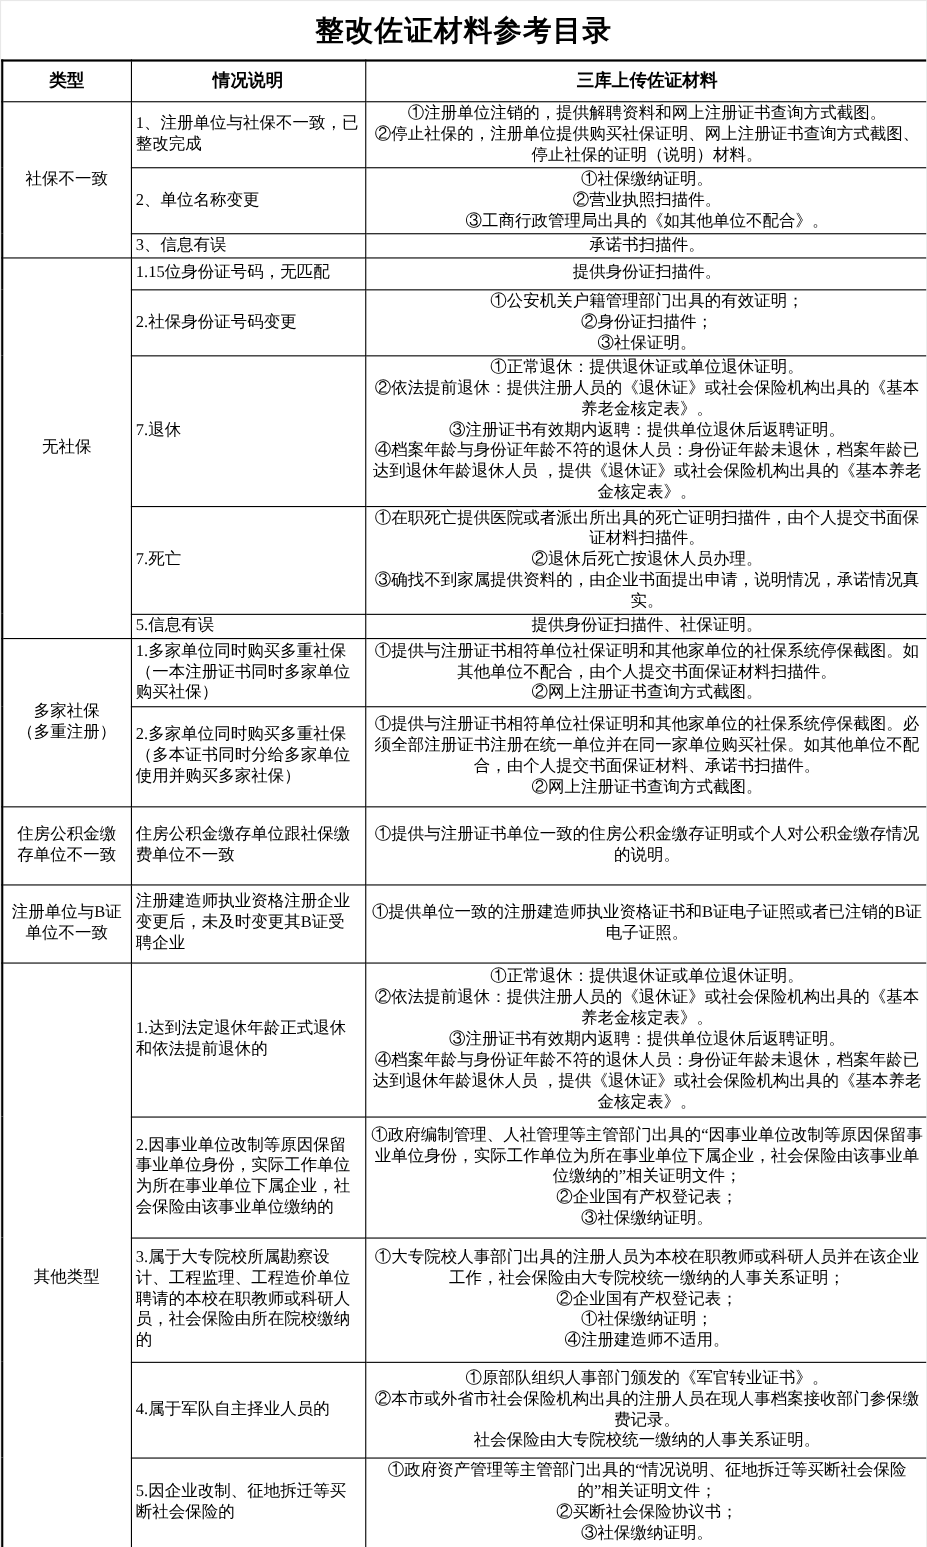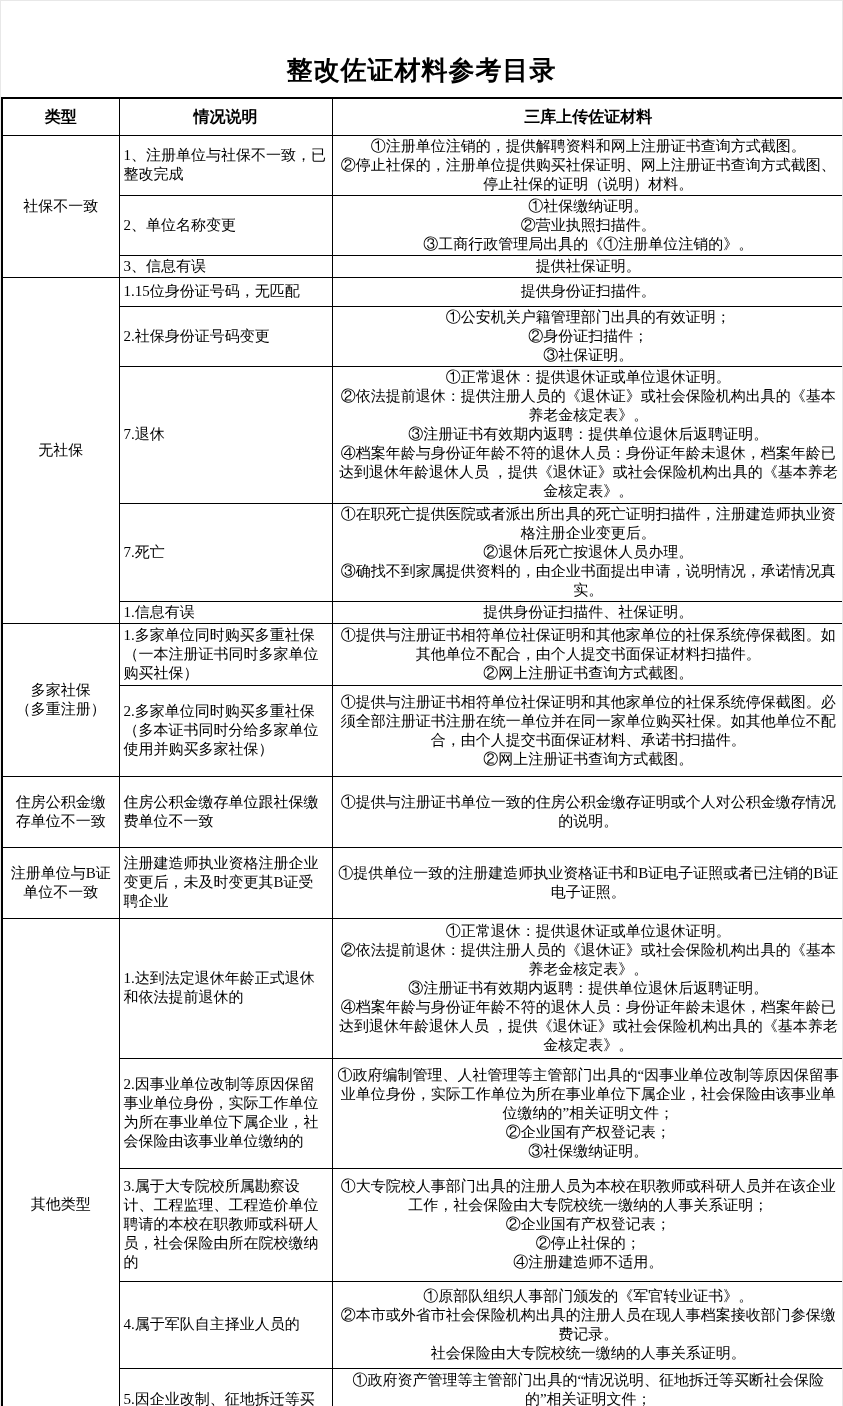--- a/index.html
+++ b/index.html
@@ -13,21 +13,20 @@
   }
   .page-title {
     height: 53px;
     display: flex;
     align-items: center;
     justify-content: center;
     font-size: 26px;
     font-weight: bold;
     letter-spacing: 1px;
     font-family: "Liberation Serif", "DejaVu Serif", serif;
-    margin-top: 43px;
   }
   table.ref-table {
     width: 843px;
     border-collapse: collapse;
     table-layout: fixed;
     border: 2px solid #000;
   }
   .ref-table col.c1 { width: 117px; }
   .ref-table col.c2 { width: 213px; }
   .ref-table col.c3 { width: 513px; }
@@ -85,27 +84,27 @@
     <td class="materials-cell">
       <div>①注册单位注销的，提供解聘资料和网上注册证书查询方式截图。</div>
       <div>②停止社保的，注册单位提供购买社保证明、网上注册证书查询方式截图、停止社保的证明（说明）材料。</div>
     </td>
   </tr>
   <tr style="height:58px">
     <td class="situation-cell">2、单位名称变更</td>
     <td class="materials-cell">
       <div>①社保缴纳证明。</div>
       <div>②营业执照扫描件。</div>
-      <div>③工商行政管理局出具的《①注册单位注销的》。</div>
+      <div>③工商行政管理局出具的《如其他单位不配合》。</div>
     </td>
   </tr>
   <tr style="height:21px">
     <td class="situation-cell">3、信息有误</td>
     <td class="materials-cell">
-      <div>提供社保证明。</div>
+      <div>承诺书扫描件。</div>
     </td>
   </tr>
 
   <tr style="height:29px">
     <td class="type-cell" rowspan="5">无社保</td>
     <td class="situation-cell">1.15位身份证号码，无匹配</td>
     <td class="materials-cell">
       <div>提供身份证扫描件。</div>
     </td>
   </tr>
@@ -122,27 +121,27 @@
     <td class="materials-cell">
       <div>①正常退休：提供退休证或单位退休证明。</div>
       <div>②依法提前退休：提供注册人员的《退休证》或社会保险机构出具的《基本养老金核定表》。</div>
       <div>③注册证书有效期内返聘：提供单位退休后返聘证明。</div>
       <div>④档案年龄与身份证年龄不符的退休人员：身份证年龄未退休，档案年龄已达到退休年龄退休人员 ，提供《退休证》或社会保险机构出具的《基本养老金核定表》。</div>
     </td>
   </tr>
   <tr style="height:93px">
     <td class="situation-cell">7.死亡</td>
     <td class="materials-cell">
-      <div>①在职死亡提供医院或者派出所出具的死亡证明扫描件，注册建造师执业资格注册企业变更后。</div>
+      <div>①在职死亡提供医院或者派出所出具的死亡证明扫描件，由个人提交书面保证材料扫描件。</div>
       <div>②退休后死亡按退休人员办理。</div>
       <div>③确找不到家属提供资料的，由企业书面提出申请，说明情况，承诺情况真实。</div>
     </td>
   </tr>
   <tr style="height:22px">
-    <td class="situation-cell">1.信息有误</td>
+    <td class="situation-cell">5.信息有误</td>
     <td class="materials-cell">
       <div>提供身份证扫描件、社保证明。</div>
     </td>
   </tr>
 
   <tr style="height:62px">
     <td class="type-cell" rowspan="2">多家社保
 （多重注册）</td>
     <td class="situation-cell">1.多家单位同时购买多重社保（一本注册证书同时多家单位购买社保）</td>
     <td class="materials-cell">
@@ -192,21 +191,21 @@
       <div>①政府编制管理、人社管理等主管部门出具的“因事业单位改制等原因保留事业单位身份，实际工作单位为所在事业单位下属企业，社会保险由该事业单位缴纳的”相关证明文件；</div>
       <div>②企业国有产权登记表；</div>
       <div>③社保缴纳证明。</div>
     </td>
   </tr>
   <tr style="height:113px">
     <td class="situation-cell">3.属于大专院校所属勘察设计、工程监理、工程造价单位聘请的本校在职教师或科研人员，社会保险由所在院校缴纳的</td>
     <td class="materials-cell">
       <div>①大专院校人事部门出具的注册人员为本校在职教师或科研人员并在该企业工作，社会保险由大专院校统一缴纳的人事关系证明；</div>
       <div>②企业国有产权登记表；</div>
-      <div>②停止社保的；</div>
+      <div>①社保缴纳证明；</div>
       <div>④注册建造师不适用。</div>
     </td>
   </tr>
   <tr style="height:87px">
     <td class="situation-cell">4.属于军队自主择业人员的</td>
     <td class="materials-cell">
       <div>①原部队组织人事部门颁发的《军官转业证书》。</div>
       <div>②本市或外省市社会保险机构出具的注册人员在现人事档案接收部门参保缴费记录。</div>
       <div>社会保险由大专院校统一缴纳的人事关系证明。</div>
     </td>

